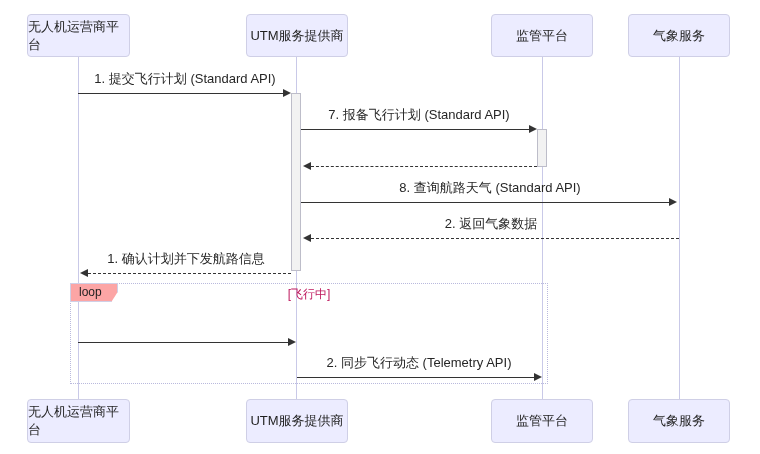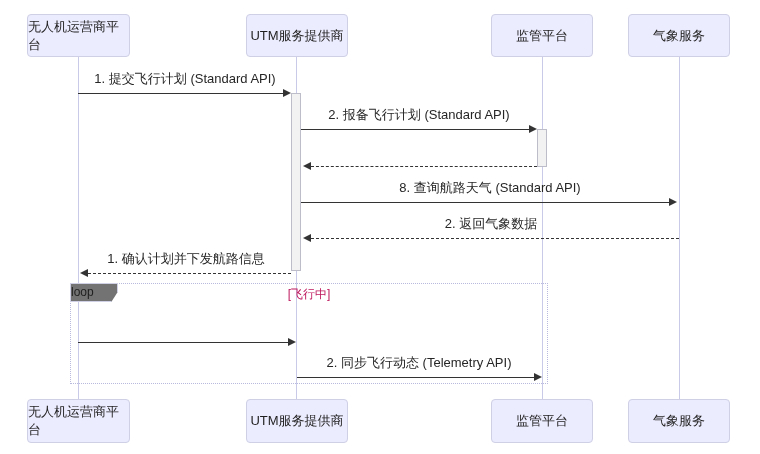--- a/index.html
+++ b/index.html
@@ -24,23 +24,23 @@
   }
   .msg-line{position:absolute;height:0;}
   .msg-line.solid{border-top:1px solid #333;}
   .msg-line.dashed{border-top:1px dashed #333;}
   .ah{position:absolute;width:0;height:0;border-top:4px solid transparent;border-bottom:4px solid transparent;}
   .ah-right{border-left:8px solid #333;}
   .ah-left{border-right:8px solid #333;}
   
   .loop-box{position:absolute;left:70px;top:283px;width:478px;height:101px;border:1px dotted #b9b9dd;box-sizing:border-box;}
   .loop-label{
-    position:absolute;left:-1px;top:-1px;width:48px;height:19px;background:#737373;
+    position:absolute;left:-1px;top:-1px;width:48px;height:19px;background:#fca5a5;
     border:1px solid #cfcfe6;box-sizing:border-box;font-size:12px;line-height:17px;
-    padding-left:0;color:#1f1f1f;
+    padding-left:8px;color:#1f1f1f;
     clip-path:polygon(0 0,100% 0,100% 45%,86% 100%,0 100%);
   }
   .loop-cond{
     position:absolute;left:0;top:2px;width:100%;text-align:center;
     font-size:12px;line-height:16px;color:#be185d;
   }
 </style>
 </head>
 <body>
 
@@ -56,21 +56,21 @@
     <div class="loop-cond">[飞行中]</div>
   </div>
 
   <div class="activation" style="left:291px;top:93px;height:178px"></div>
   <div class="activation" style="left:537px;top:129px;height:38px"></div>
 
   <div class="msg-label" style="left:185px;top:71px">1. 提交飞行计划 (Standard API)</div>
   <div class="msg-line solid" style="left:78px;top:93px;width:206px"></div>
   <div class="ah ah-right" style="left:283px;top:89px"></div>
 
-  <div class="msg-label" style="left:419px;top:107px">2. 报备飞行计划 (Standard API)</div>
+  <div class="msg-label" style="left:419px;top:107px">7. 报备飞行计划 (Standard API)</div>
   <div class="msg-line solid" style="left:301px;top:129px;width:228px"></div>
   <div class="ah ah-right" style="left:529px;top:125px"></div>
 
   <div class="msg-line dashed" style="left:311px;top:166px;width:226px"></div>
   <div class="ah ah-left" style="left:303px;top:162px"></div>
 
   <div class="msg-label" style="left:490px;top:180px">8. 查询航路天气 (Standard API)</div>
   <div class="msg-line solid" style="left:301px;top:202px;width:368px"></div>
   <div class="ah ah-right" style="left:669px;top:198px"></div>
 

